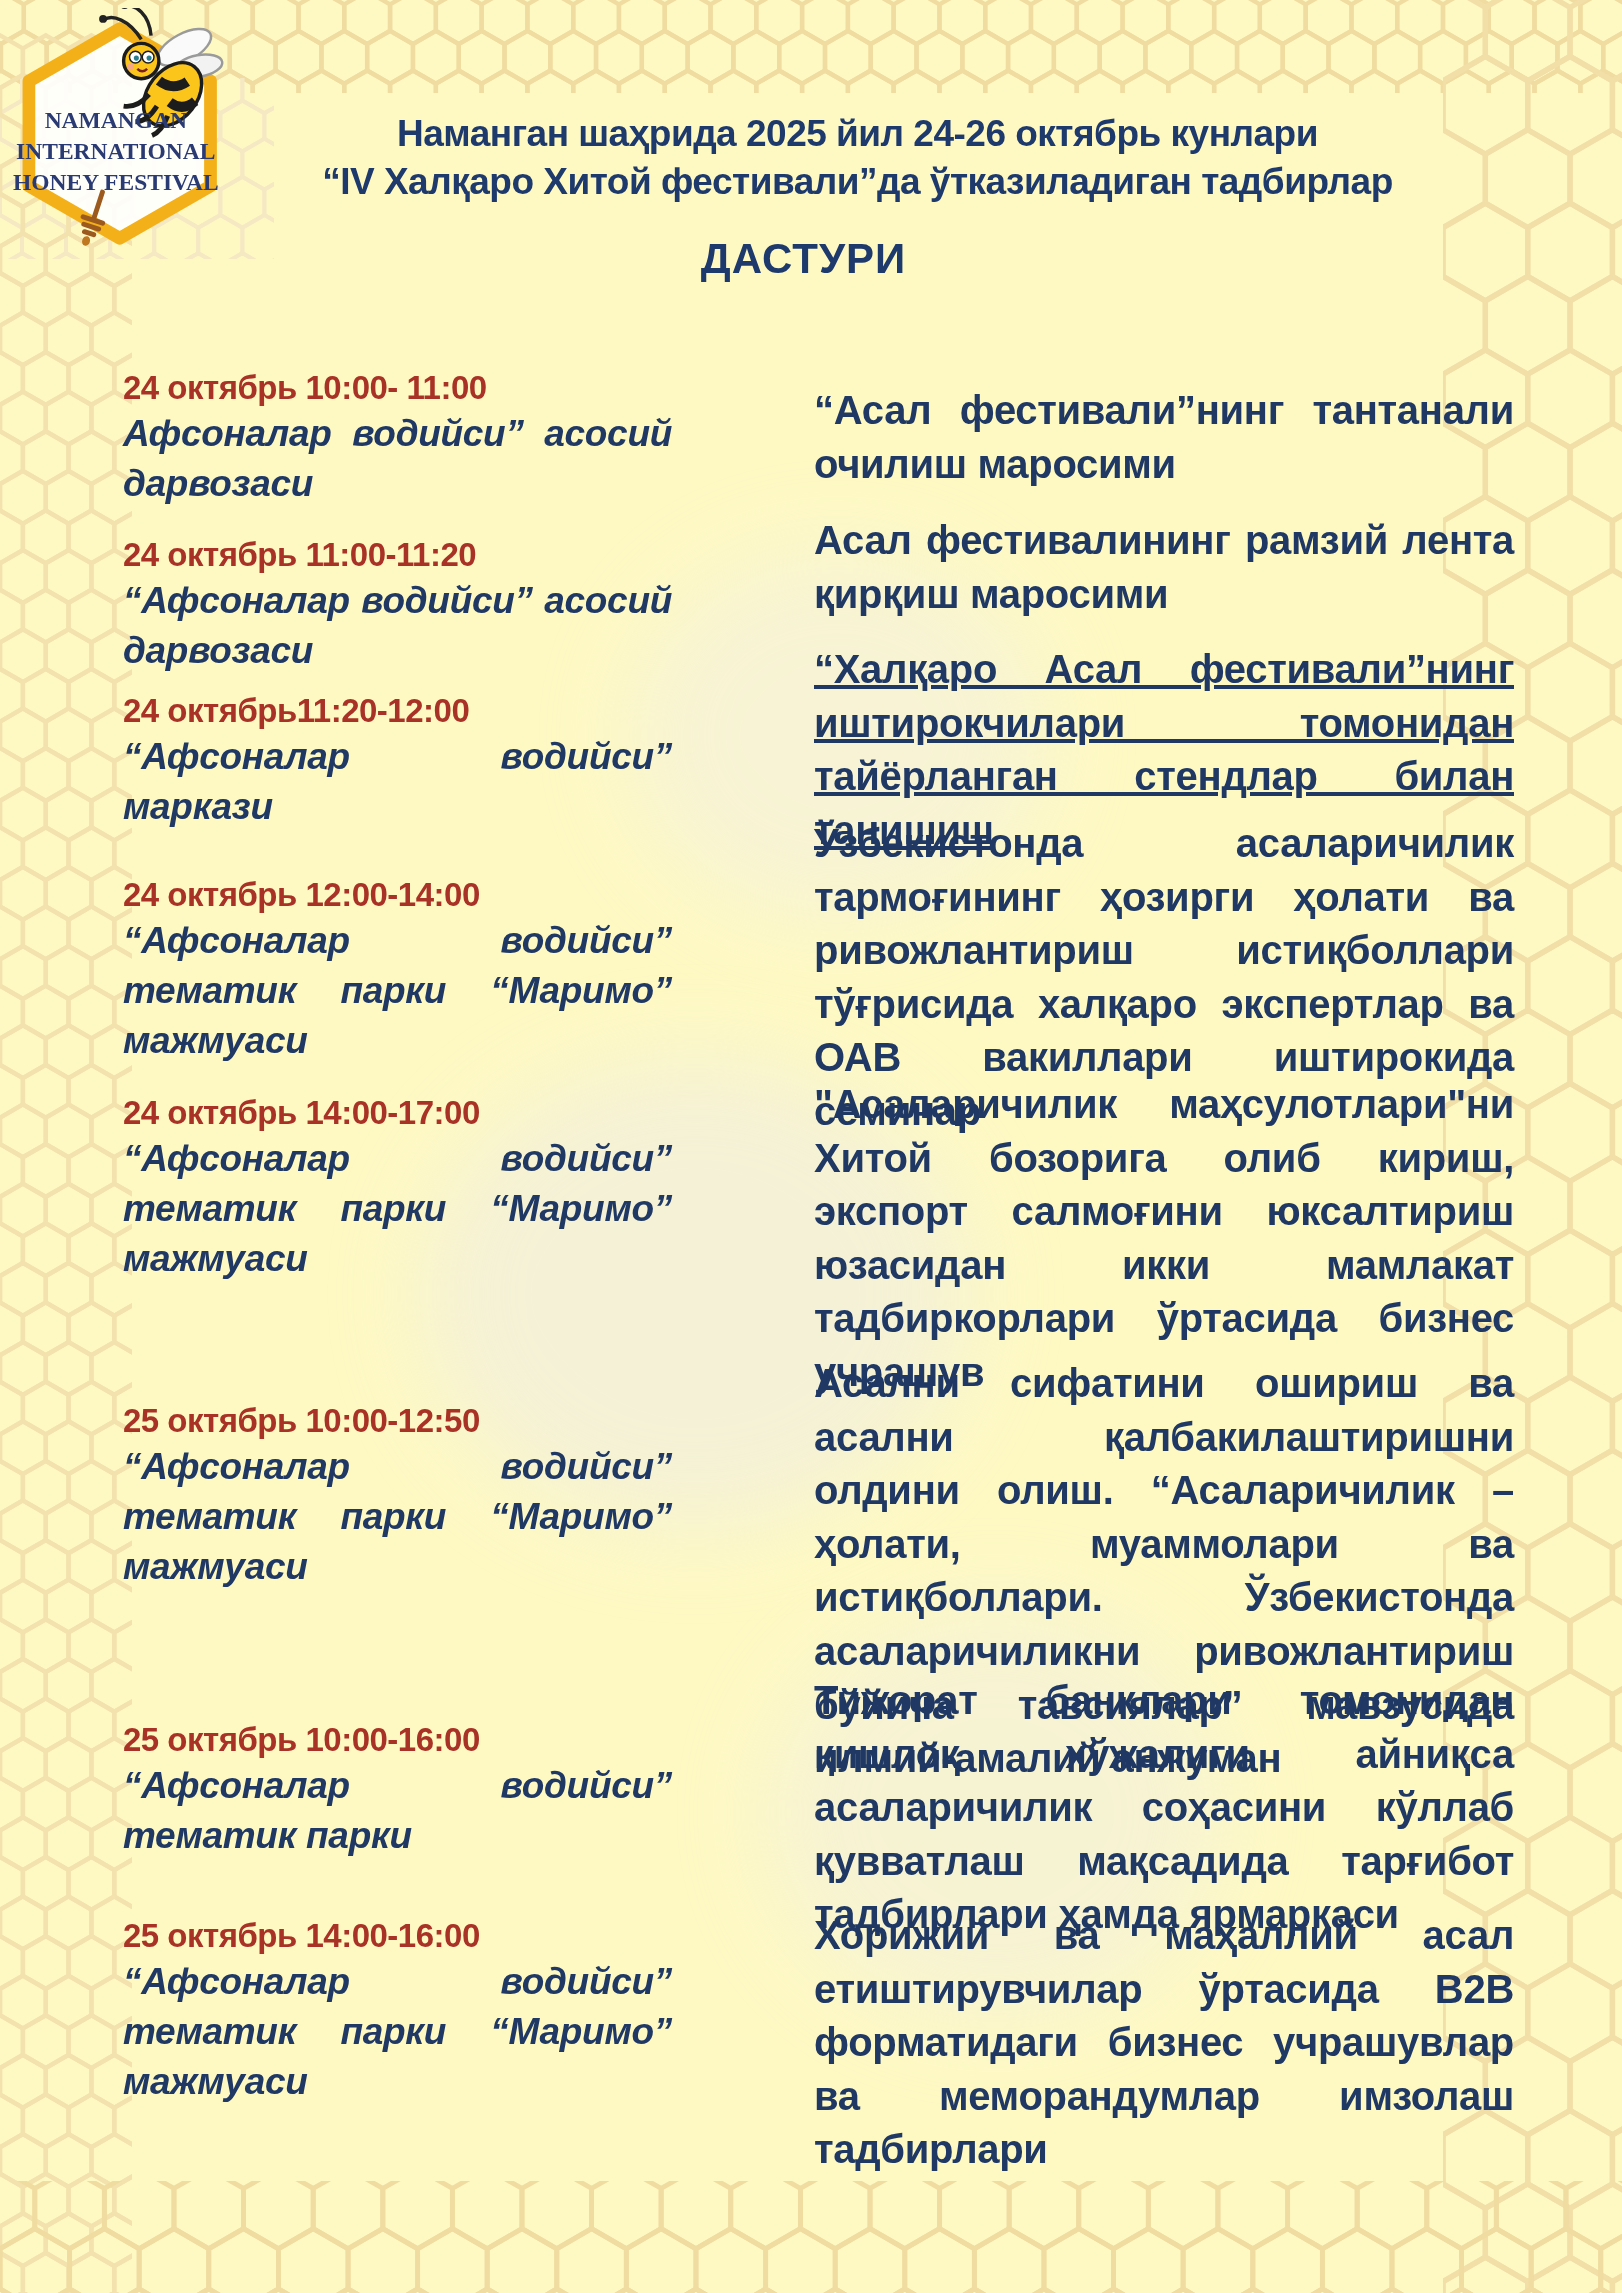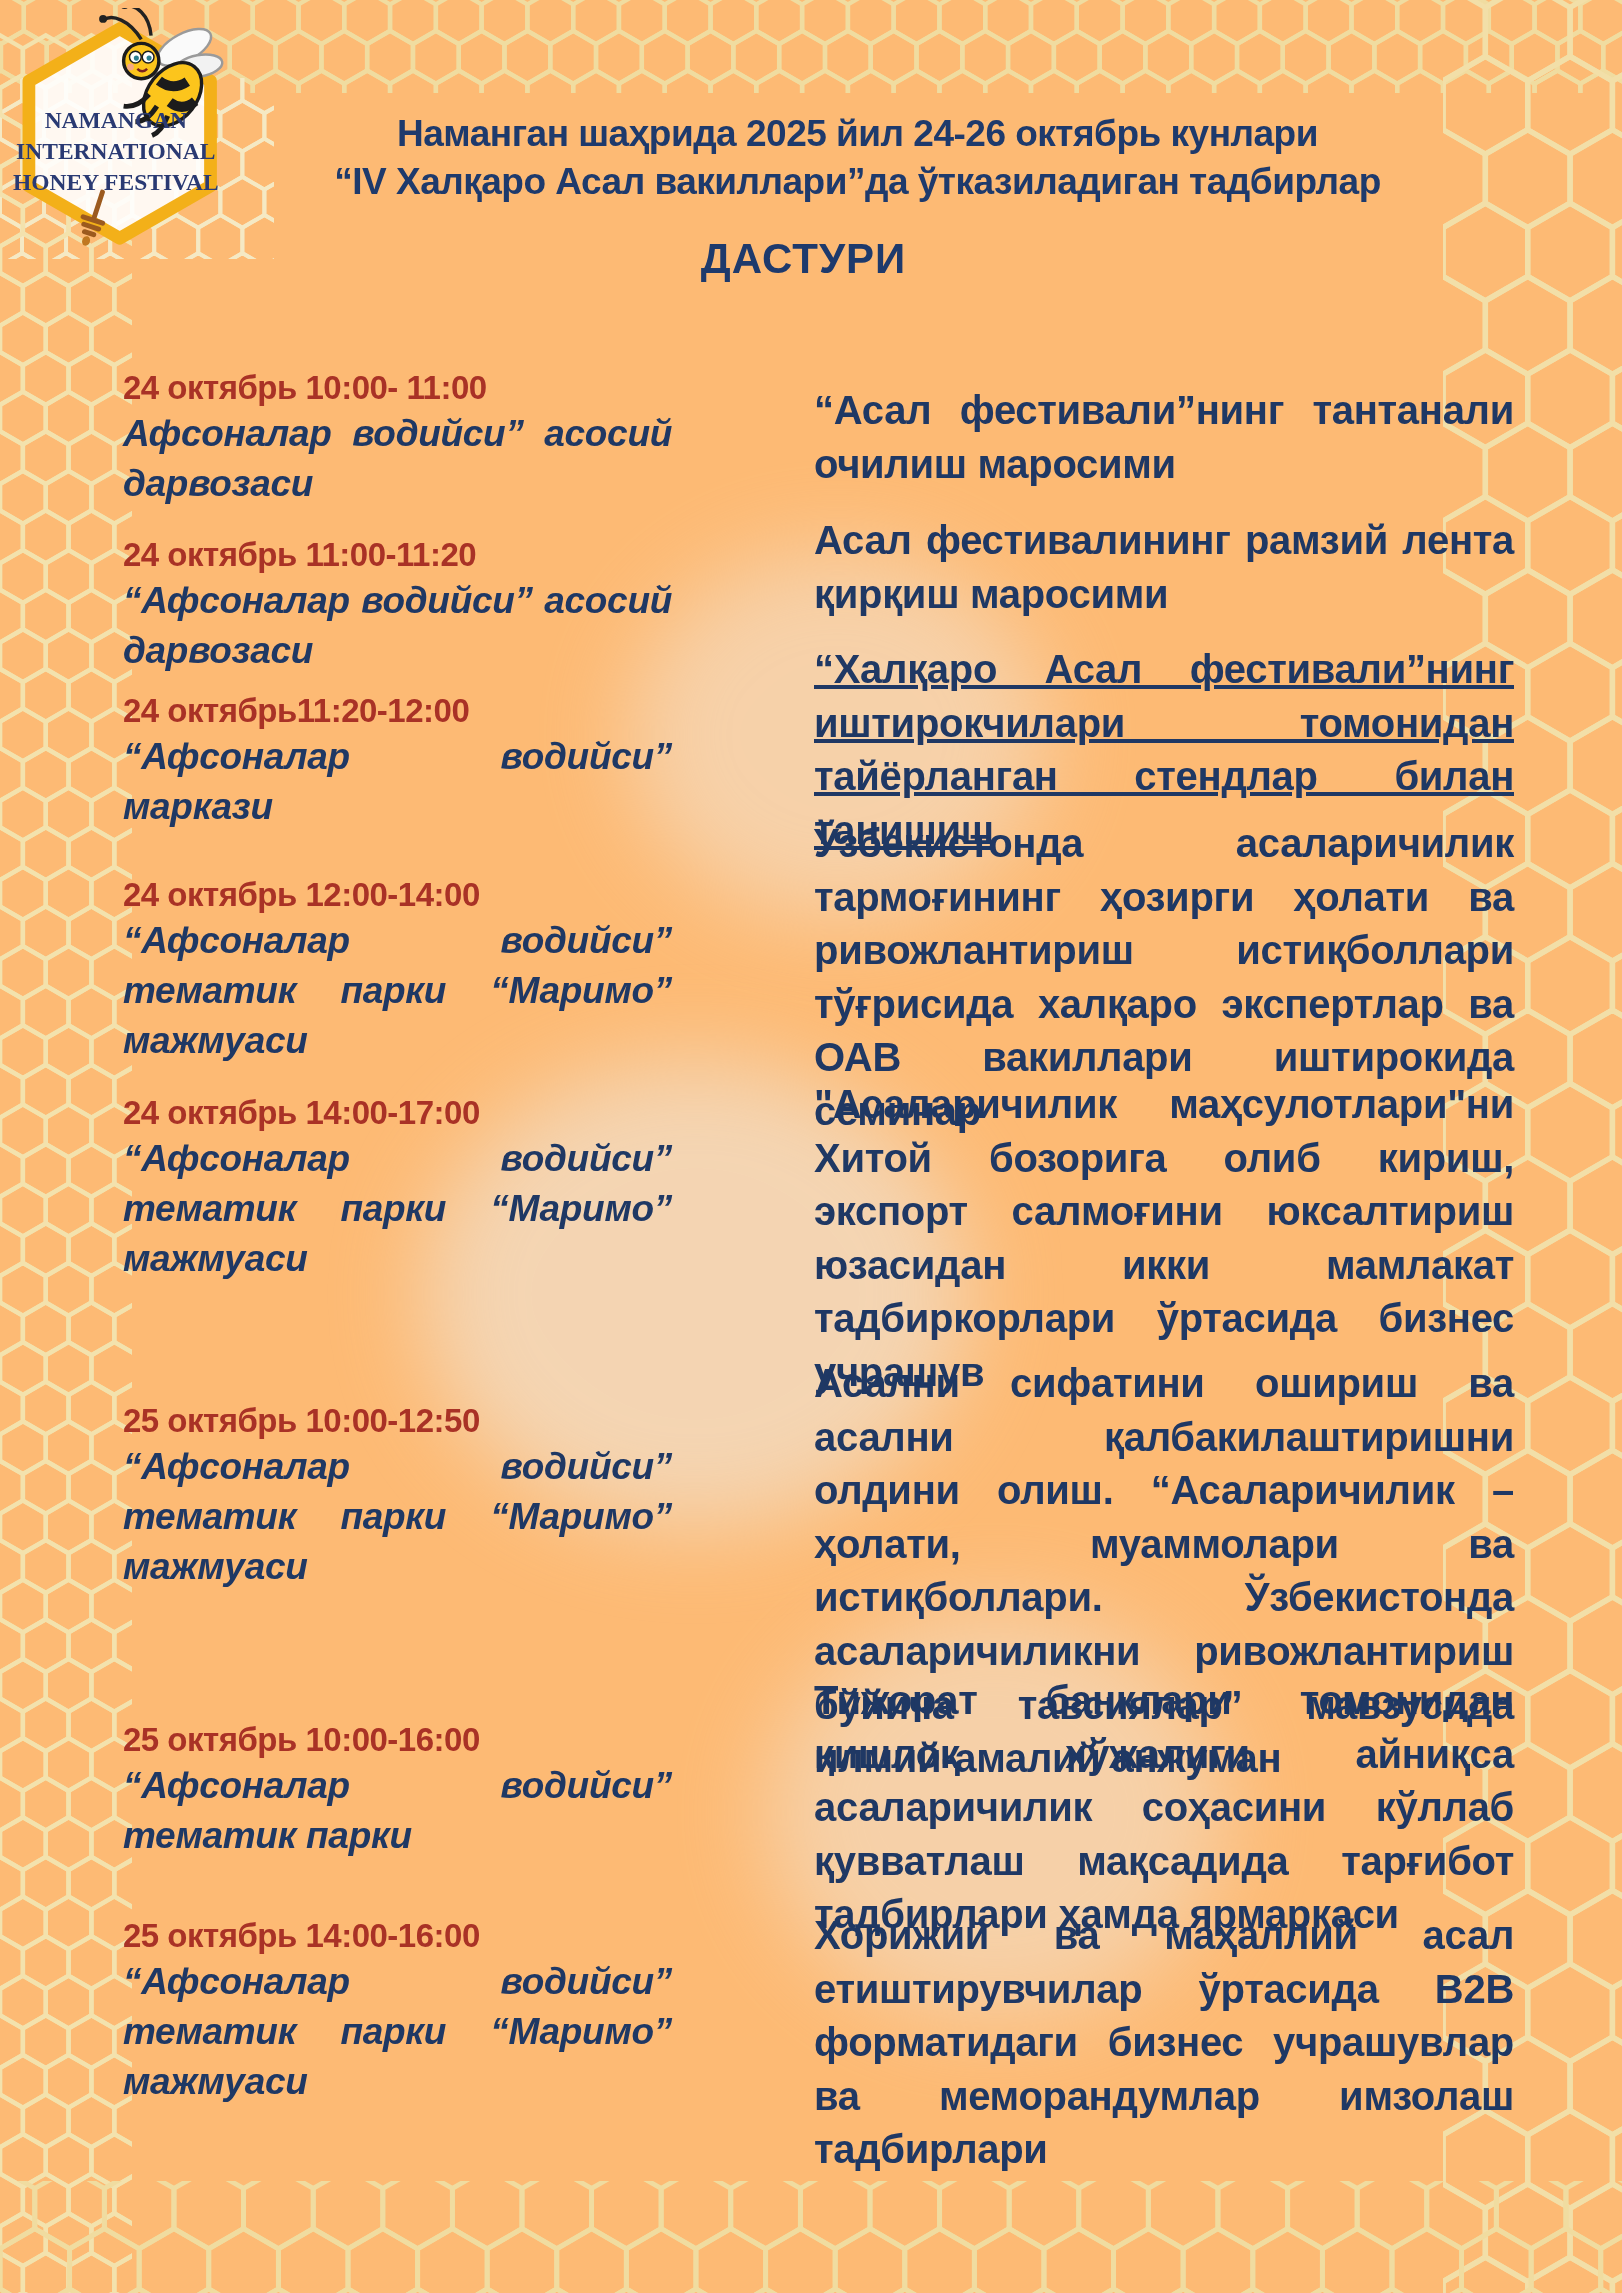--- a/index.html
+++ b/index.html
@@ -1,19 +1,19 @@
 <!DOCTYPE html>
 <html><head>
 <meta charset="utf-8">
 <style>
   html,body{margin:0;padding:0;}
   .page{
     position:relative;
     width:1622px;height:2294px;
-    background:#fdba74;
+    background:#fef9c3;
     overflow:hidden;
     font-family:"Liberation Sans",sans-serif;
   }
   svg.deco{position:absolute;pointer-events:none;z-index:0;}
   #hex-top{top:0;left:0;}
   #hex-logo{top:78px;left:0;}
   #hex-left{top:0;left:0;}
   #hex-right{top:0;left:1443px;}
   #hex-bottom{bottom:0;left:0;}
 
@@ -771,21 +771,21 @@
       <rect x="-2" y="-28" width="5" height="32" rx="2" fill="#9c5a1e"></rect>
       <rect x="-13" y="2" width="26" height="5" rx="2.5" fill="#9c5a1e"></rect>
       <rect x="-10" y="9" width="21" height="5" rx="2.5" fill="#9c5a1e"></rect>
       <rect x="-7" y="16" width="15" height="5" rx="2.5" fill="#9c5a1e"></rect>
       <ellipse cx="0" cy="27" rx="4" ry="5" fill="#c07820"></ellipse>
     </g>
   </svg>
 
   <div class="header">
     <div class="title-line">Наманган шаҳрида 2025 йил 24-26 октябрь кунлари</div>
-    <div class="title-line">“IV Халқаро Асал вакиллари”да  ўтказиладиган тадбирлар</div>
+    <div class="title-line">“IV Халқаро Хитой фестивали”да  ўтказиладиган тадбирлар</div>
     <div class="program">ДАСТУРИ</div>
   </div>
 
   <div class="row-left lpos1">
     <div class="date">24  октябрь 10:00- 11:00</div>
     <div class="loc">Афсоналар водийси” асосий дарвозаси</div>
   </div>
   <div class="row-right rpos1 desc">“Асал фестивали”нинг тантанали очилиш маросими</div>
 
   <div class="row-left lpos2">

